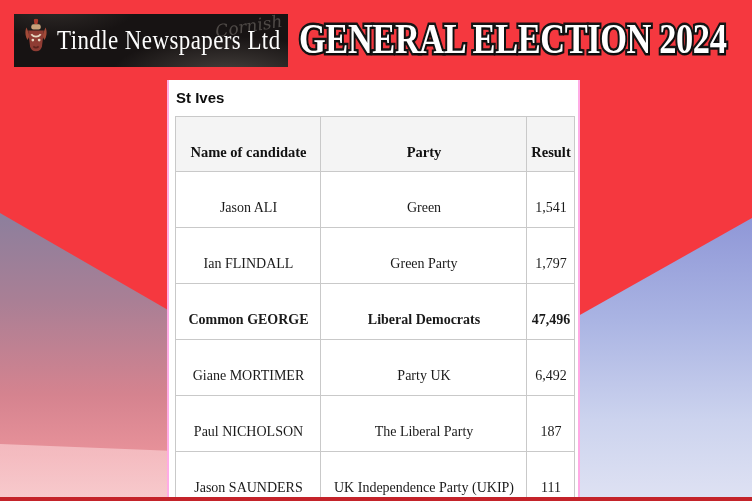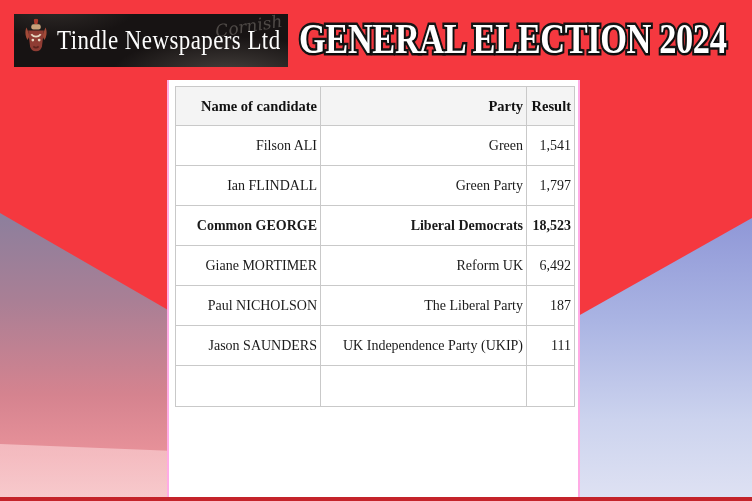--- a/index.html
+++ b/index.html
@@ -118,22 +118,22 @@
   table.results {
     border-collapse: collapse;
     table-layout: fixed;
     width: 399px;
     font-family: "Liberation Serif", serif;
     font-size: 14px;
     color: #1a1a1a;
   }
   table.results th, table.results td {
     border: 1px solid #c9c9c9;
-    padding: 0 3px 0 4px;
-    text-align: right;
+    padding: 16px 3px 0 4px;
+    text-align: center;
     overflow: hidden;
     white-space: nowrap;
   }
   table.results th {
     background: #f4f4f4;
     font-weight: bold;
     font-size: 14.5px;
     height: 38px;
     color: #111111;
   }
@@ -165,53 +165,54 @@
         <circle cx="15" cy="21" r="1.3" fill="#e8d9c2"></circle>
         <path d="M9.5 27 c1.5 1.6 3.5 1.6 5 0" stroke="#5c241e" stroke-width="1.6" fill="none"></path>
       </svg>
     </span>
     <span class="logo-text">Tindle Newspapers Ltd</span>
   </div>
 
   <div class="headline">GENERAL ELECTION 2024</div>
 
   <div class="card">
+    <div class="constituency">St Ives</div>
 
     <table class="results">
       <colgroup>
         <col style="width:145px">
           <col style="width:206px">
           <col style="width:48px">
       </colgroup>
       <thead>
         <tr>
           <th>Name of candidate</th>
           <th>Party</th>
           <th>Result</th>
         </tr>
       </thead>
       <tbody>
           <tr>
-            <td>Filson ALI</td>
+            <td>Jason ALI</td>
             <td>Green</td>
             <td>1,541</td>
           </tr>
           <tr>
             <td>Ian FLINDALL</td>
             <td>Green Party</td>
             <td>1,797</td>
           </tr>
           <tr class="winner">
             <td>Common GEORGE</td>
             <td>Liberal Democrats</td>
-            <td>18,523</td>
+            <td>47,496</td>
           </tr>
           <tr>
             <td>Giane MORTIMER</td>
-            <td>Reform UK</td>
+            <td>Party UK</td>
             <td>6,492</td>
           </tr>
           <tr>
             <td>Paul NICHOLSON</td>
             <td>The Liberal Party</td>
             <td>187</td>
           </tr>
           <tr>
             <td>Jason SAUNDERS</td>
             <td>UK Independence Party (UKIP)</td>

